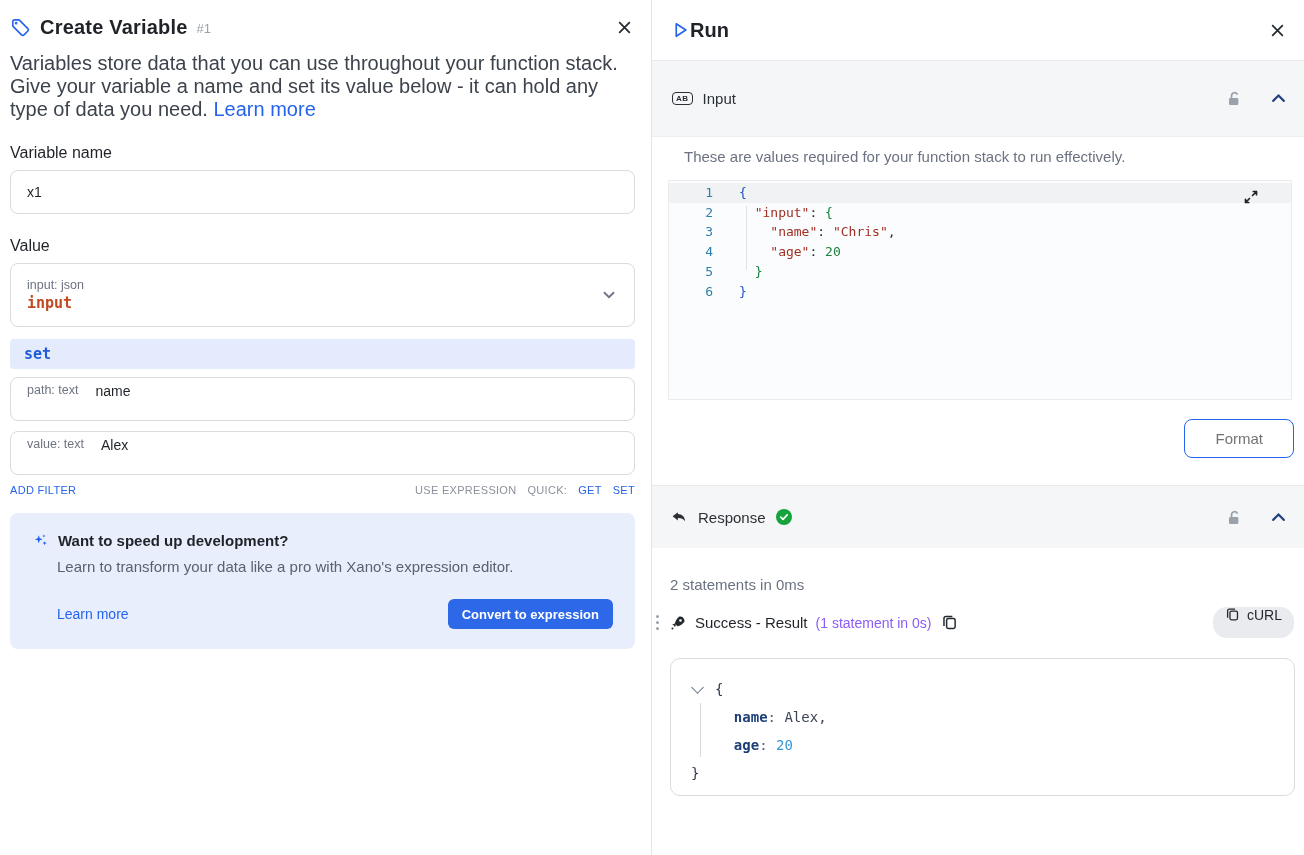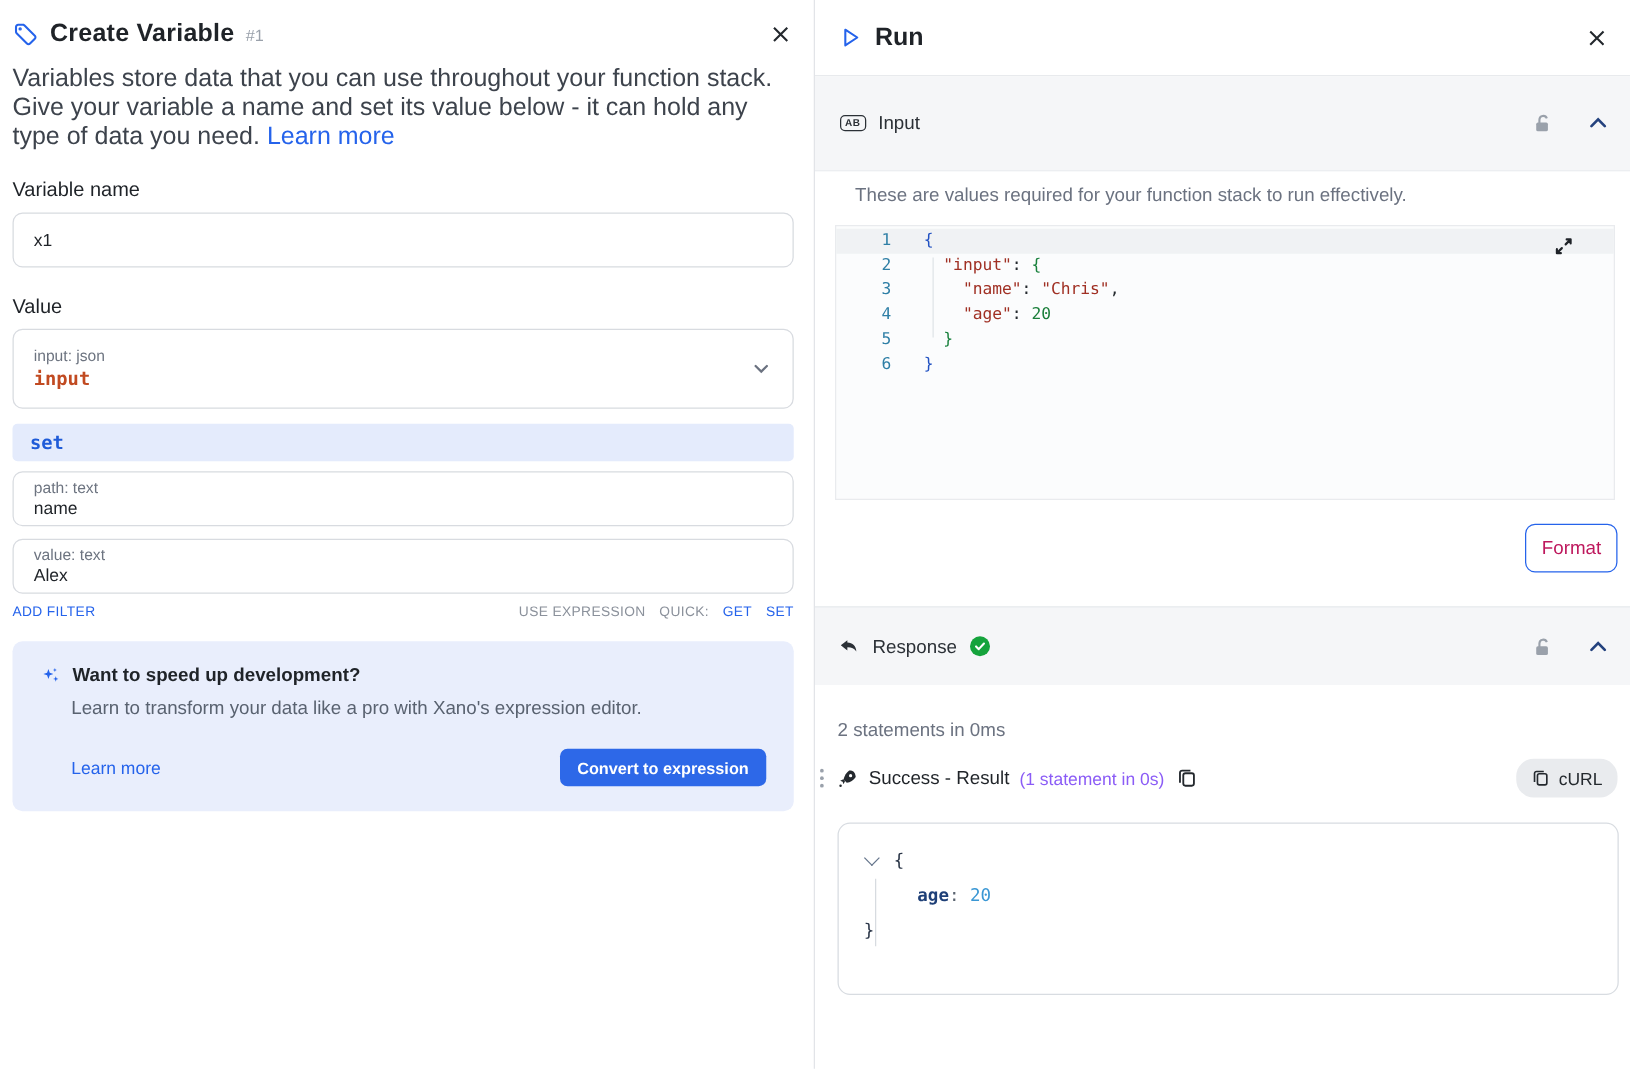--- a/index.html
+++ b/index.html
@@ -19,39 +19,39 @@
   .box { margin-top:8px; border:1px solid #d8dbe0; border-radius:8px; background:#fff; width:625px; }
   .input-single { height:44px; display:flex; align-items:center; padding:0 16px; font-size:14px; }
   .dd { height:64px; padding:10px 16px; display:flex; align-items:center; cursor:pointer; }
   .dd-lines { display:flex; flex-direction:column; gap:2px; }
   .hint { font-size:12.5px; color:#6d7480; }
   .dd-value { font-family:"DejaVu Sans Mono", monospace; font-size:15px; font-weight:700; color:#c14a21; }
   .dd-chevron { margin-left:auto; display:flex; }
   .set-bar { margin-top:12px; width:625px; height:30px; background:#e4ebfc; border-radius:4px;
              display:flex; align-items:center; padding:0 14px; cursor:pointer; }
   .set-label { font-family:"DejaVu Sans Mono", monospace; font-size:15px; font-weight:700; color:#1f5bd8; }
-  .box-double { height:44px; padding:5px 16px 0; display:flex; flex-direction:column; gap:1px; }
+  .box-double { height:44px; padding:5px 16px 0; display:flex; flex-direction:row; gap:17px; }
   .box-double .val { font-size:14px; color:#1f2328; }
   .filter-footer { margin-top:9px; width:625px; display:flex; align-items:center;
                    font-size:11px; letter-spacing:.3px; }
   .ff-right { margin-left:auto; display:flex; gap:11px; align-items:center; }
   .muted-caps { color:#8b919b; }
   .link-caps { color:#2563eb; cursor:pointer; }
   .promo { margin-top:17px; width:625px; background:#e9eefc; border-radius:8px; padding:19px 22px 20px; }
   .promo-head { display:flex; align-items:center; gap:9px; font-size:15px; font-weight:700; color:#1f2328; }
   .promo-desc { margin:9px 0 0 25px; font-size:15px; color:#596270; }
   .promo-actions { display:flex; align-items:center; margin:24px 0 0 25px; }
   .promo-learn { font-size:14px; }
   .cta-btn { margin-left:auto; height:30px; padding:0 14px; background:#2d68e8; color:#fff;
              font-size:13px; font-weight:700; border:none; border-radius:6px; cursor:pointer;
              font-family:"Liberation Sans", sans-serif; }
 
   
   .rp { position:absolute; left:652px; top:0; width:652px; height:855px; background:#fff; }
-  .rp-header { height:61px; display:flex; align-items:center; gap:10px; padding:0 16px 0 18px;
+  .rp-header { height:61px; display:flex; align-items:center; padding:0 16px 0 18px;
                border-bottom:1px solid #e8eaed; }
   .rp-title { font-size:20px; font-weight:700; }
   .sec-bar { height:76px; background:#f5f6f8; display:flex; align-items:center; gap:10px;
              padding:0 16px 0 20px; border-bottom:1px solid #eceef1; }
   .sec-bar-label { font-size:15px; color:#2b3036; }
   .ab-badge { border:1.6px solid #2b3036; border-radius:4px; font-size:8px; font-weight:700;
               padding:2px 3px 1px; letter-spacing:.5px; line-height:1; color:#2b3036; }
   .bar-right { margin-left:auto; display:flex; align-items:center; gap:26px; }
   .inputs-heading { margin:21px 0 0 32px; font-size:16px; font-weight:700; }
   .inputs-desc { margin:11px 0 0 32px; font-size:15px; color:#6b7280; }
@@ -63,35 +63,35 @@
   .ed-num { width:44px; text-align:right; color:#2f7fa6; flex:none; }
   .ed-code { padding-left:26px; }
   .tok-key, .tok-str { color:#a03024; }
   .tok-num { color:#1b7f3b; }
   .tok-br1 { color:#2151c2; }
   .tok-br2 { color:#18803c; }
   .tok-pl  { color:#24292e; }
   .ed-guide { position:absolute; left:77px; top:25px; width:1px; height:64px; background:#dfe3e7; }
   .ed-expand { position:absolute; right:32px; top:8px; cursor:pointer; }
   .format-row { display:flex; justify-content:flex-end; padding:19px 10px 0 0; }
-  .format-btn { height:39px; padding:0 12px; background:#fff; border:1px solid #2563eb; border-radius:8px;
-                color:#be185d; font-size:15px; font-family:"Liberation Sans", sans-serif; cursor:pointer; }
+  .format-btn { height:39px; padding:0 30px; background:#fff; border:1px solid #2563eb; border-radius:8px;
+                color:#737373; font-size:15px; font-family:"Liberation Sans", sans-serif; cursor:pointer; }
   .resp-bar { margin-top:27px; height:63px; background:#f5f6f8; border-top:1px solid #e8eaed;
               display:flex; align-items:center; gap:10px; padding:0 16px 0 18px; }
   .check-badge { width:16px; height:16px; border-radius:50%; background:#15a33c; display:flex;
                  align-items:center; justify-content:center; }
   .resp-summary { margin:28px 0 0 18px; font-size:15px; color:#6b7280; }
   .success-row { display:flex; align-items:center; margin:14px 10px 0 2px; gap:8px; }
   .drag-dots { display:flex; flex-direction:column; gap:3px; padding:2px; cursor:grab; }
   .drag-dots i { width:3px; height:3px; border-radius:50%; background:#9aa1ab; }
   .success-title { font-size:15px; color:#1f2328; font-weight:500; }
   .success-meta { font-size:14px; color:#8b5cf6; }
   .copy-btn { background:none; border:none; display:flex; cursor:pointer; padding:2px; }
   .curl-btn { margin-left:auto; height:31px; background:#e9ebee; border:none; border-radius:14px;
-              display:flex; align-items:center; gap:7px; padding:0 12px; font-size:14px; color:#24292e;
+              display:flex; gap:7px; padding:0 12px; font-size:14px; color:#24292e;
               font-family:"Liberation Sans", sans-serif; cursor:pointer; }
   .viewer { position:relative; margin:20px 9px 0 18px; border:1px solid #d8dce1; border-radius:10px;
             padding:16px 20px 18px; font-family:"DejaVu Sans Mono", monospace; font-size:14px;
             line-height:28px; height:138px; background:#fff; }
   .rv-row { white-space:pre; padding-left:26px; }
   .rv-row.no-ind { padding-left:0; }
   .tok-chev { display:inline-block; width:9px; height:9px; border-right:1.8px solid #64748b;
               border-bottom:1.8px solid #64748b; transform:rotate(45deg); margin:0 13px 2px 2px; cursor:pointer; }
   .tok-rkey { color:#1e3f77; font-weight:700; }
   .tok-rpun { color:#5b6470; }
@@ -293,18 +293,19 @@
         <rect x="5.3" y="4.3" width="8" height="9.4" rx="1.6"></rect>
         <path d="M10.7 2.3 H4.5 A1.7 1.7 0 0 0 2.8 4 v7.4"></path>
       </svg>
       <span>cURL</span>
     </button>
   </div>
 
   <div class="viewer">
     <div>
         <div class="rv-row no-ind"><span><span class="tok-chev"></span><span class="tok-rbr">{</span></span></div>
+        <div class="rv-row"><span><span class="tok-pl">  </span><span class="tok-rkey">name</span><span class="tok-rpun">: </span><span class="tok-rval">Alex,</span></span></div>
         <div class="rv-row"><span><span class="tok-pl">  </span><span class="tok-rkey">age</span><span class="tok-rpun">: </span><span class="tok-rnum">20</span></span></div>
         <div class="rv-row no-ind"><span><span class="tok-rbr">}</span></span></div>
       </div>
     <div class="rv-guide"></div>
   </div>
 </div>
 
 </body></html>

